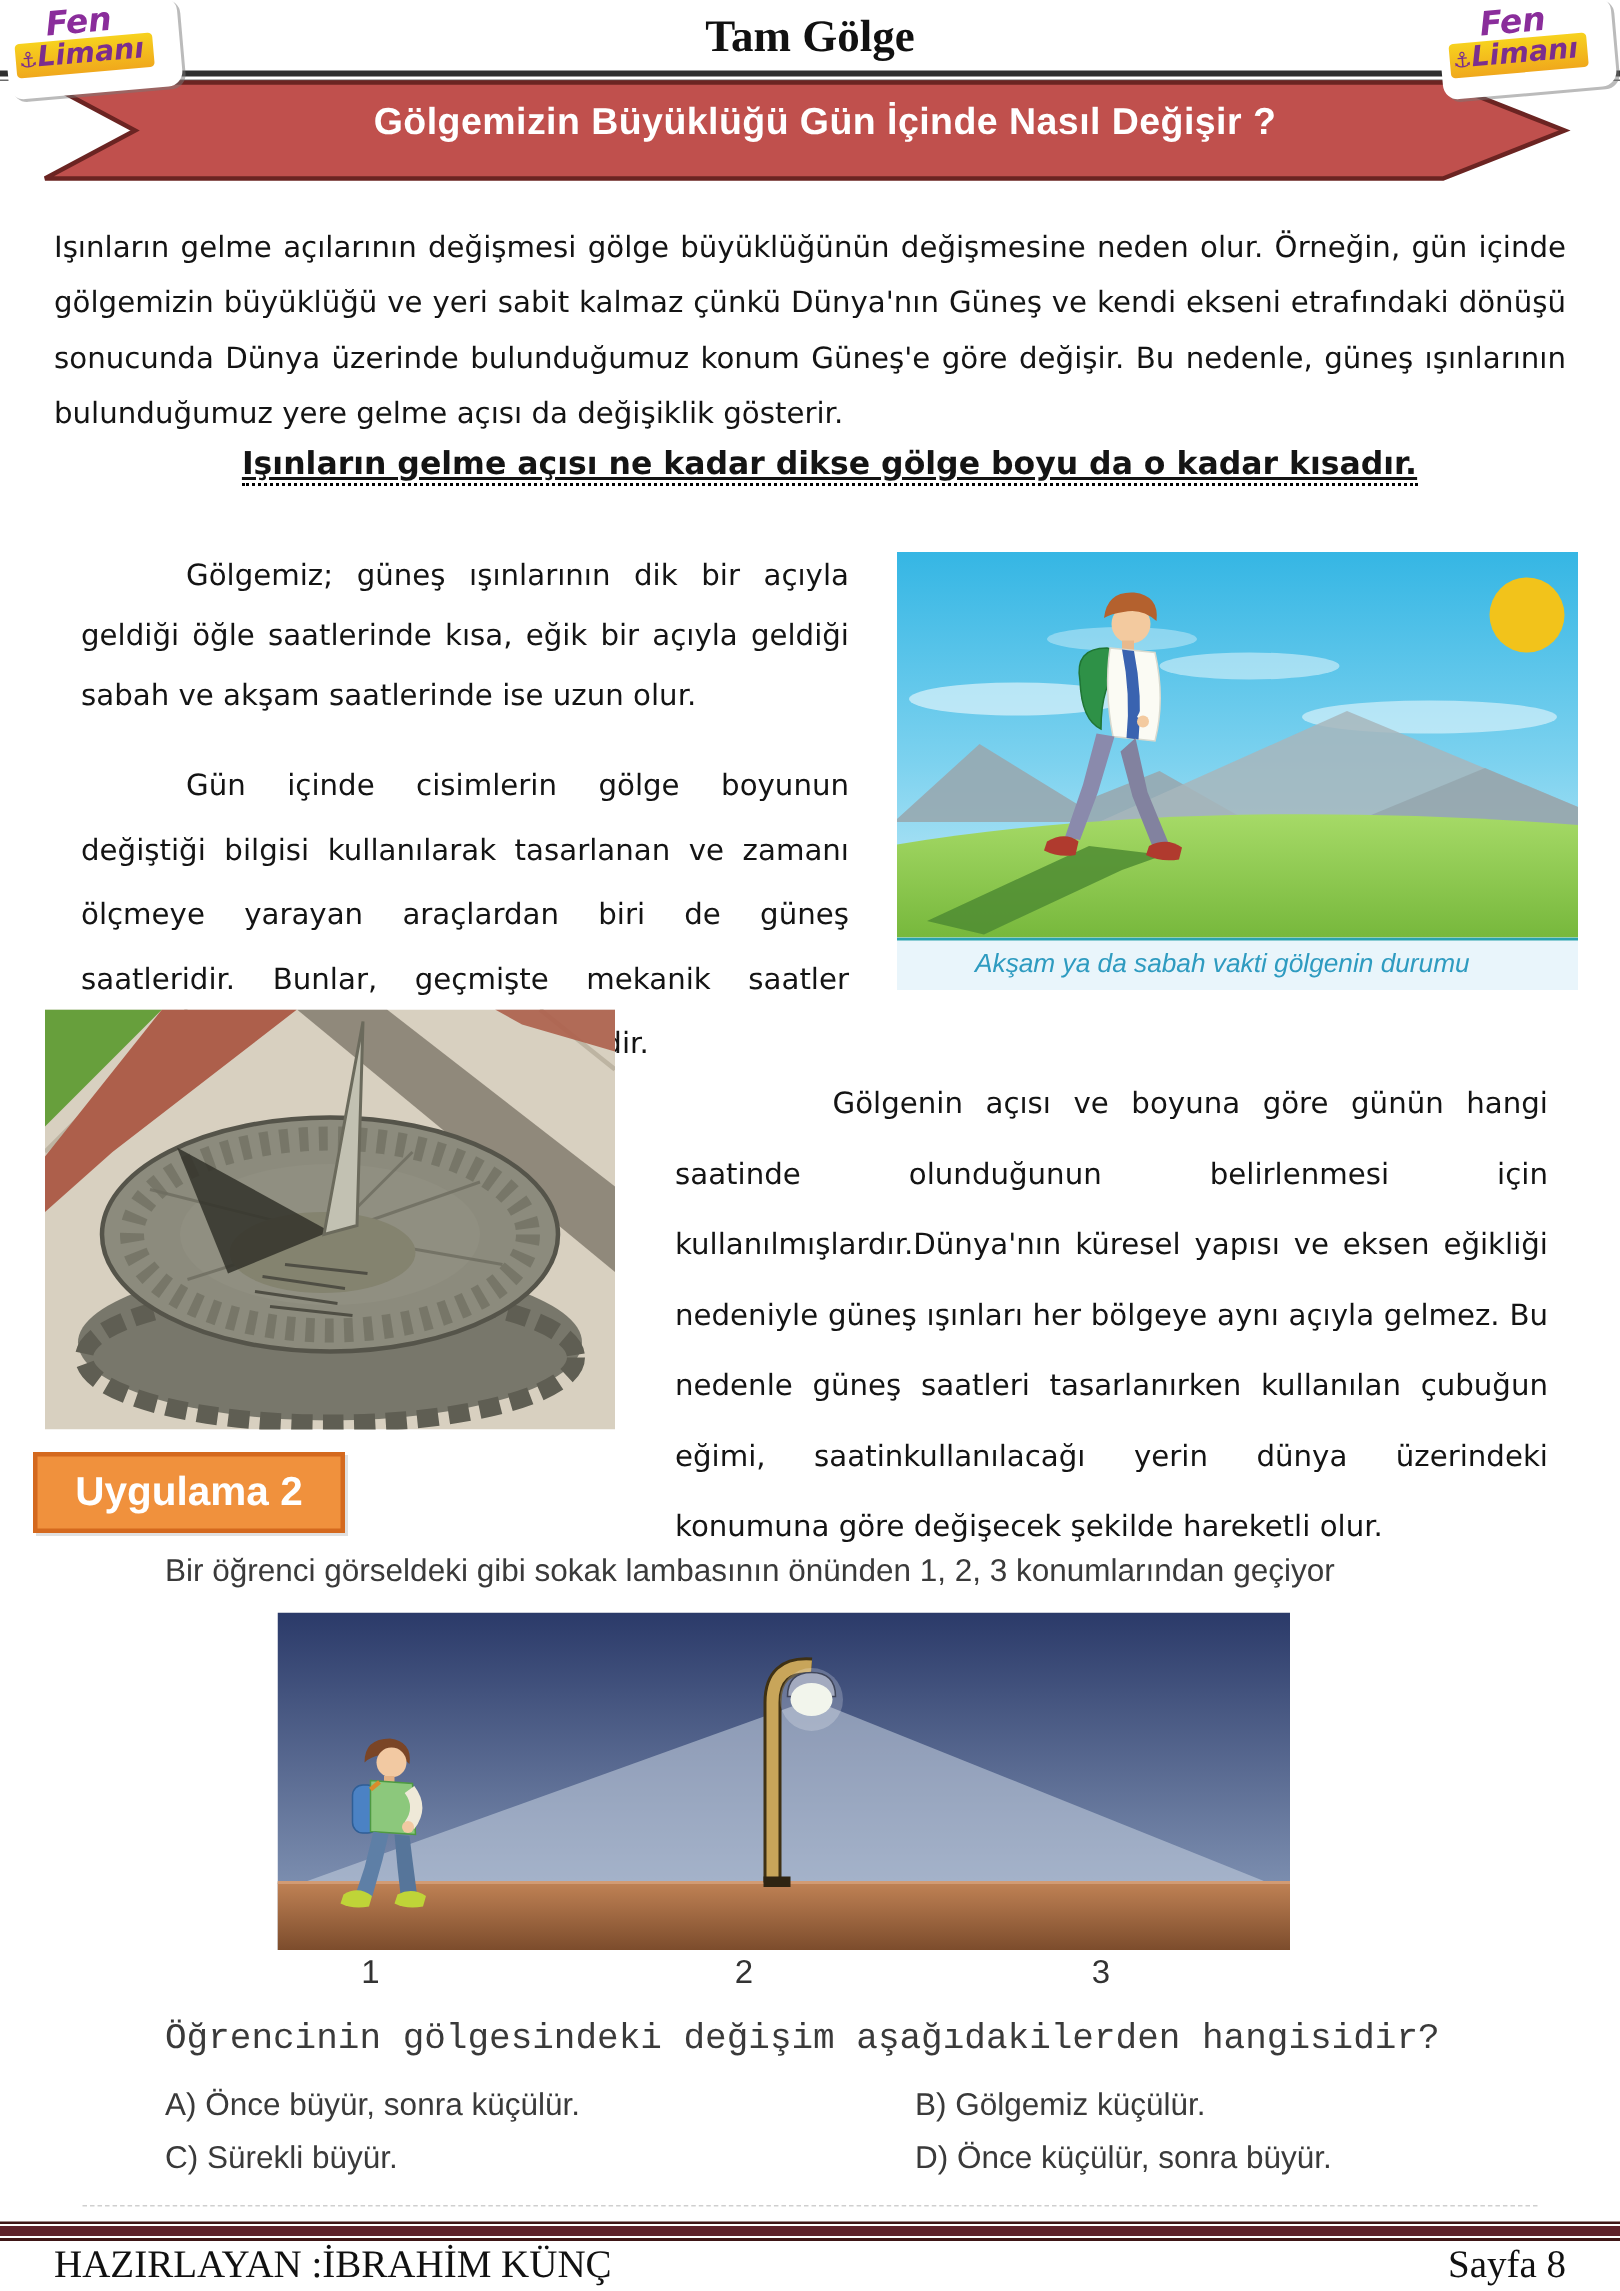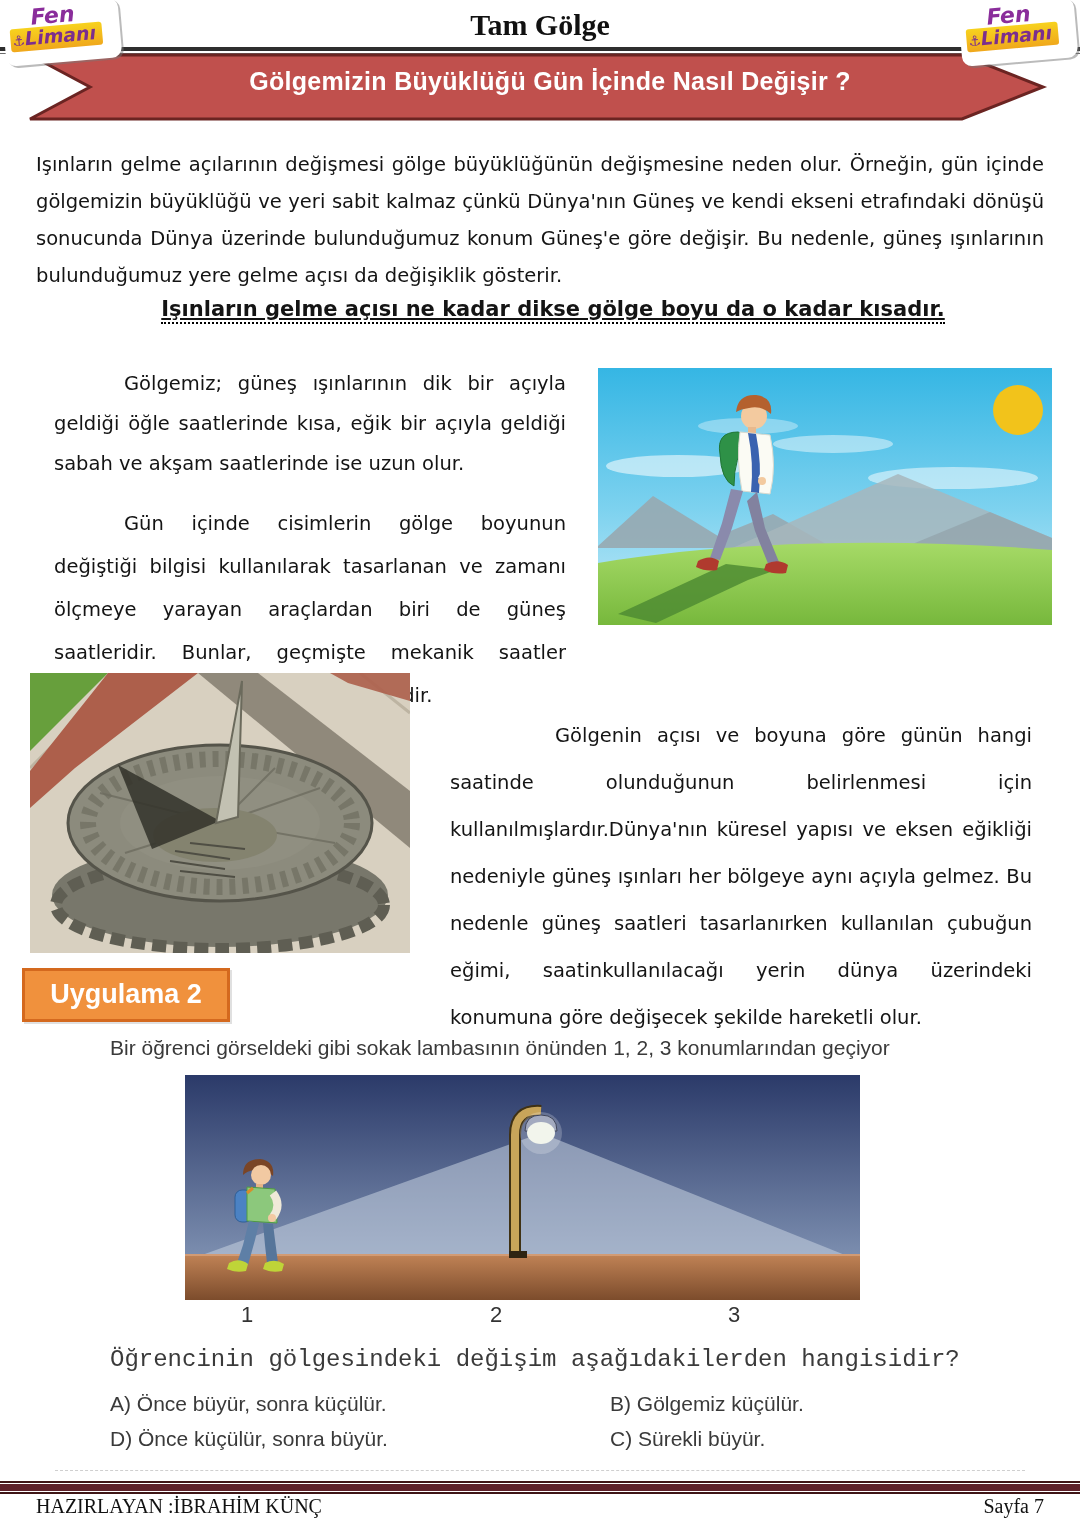--- a/index.html
+++ b/index.html
@@ -68,21 +68,21 @@
             font-size:24px;color:#3A3A3A;}
   .options{position:absolute;left:110px;top:1392px;width:900px;display:grid;
            grid-template-columns:500px 1fr;row-gap:11px;font-family:"Liberation Sans",sans-serif;
            font-size:21px;color:#3A3A3A;}
 
   
   .footer-dotted{position:absolute;top:1470px;left:55px;right:55px;border-top:1px dashed #CFCFCF;}
   .footer-bar{position:absolute;top:1481px;left:0;right:0;height:13px;
       background:linear-gradient(#3f1616 0 2px,#ffffff 2px 3px,var(--footer_bar) 3px 10px,#ffffff 10px 11px,#3f1616 11px 13px);}
   .footer-text{position:absolute;top:1495px;left:36px;right:36px;display:flex;justify-content:space-between;
-               font-family:"Liberation Serif",serif;font-size:20px;color:#111;}
+               font-family:"Liberation Serif",serif;font-size:26px;color:#111;}
 </style>
 </head>
 <body>
 
 <div class="page">
 
   <div class="page-title">Tam Gölge</div>
   <div class="header-rule1"></div>
   <div class="header-rule2"></div>
 
@@ -151,20 +151,21 @@
         <path d="M142,64 L172,67 Q179,98 172,126 L144,123 Q138,92 142,64 Z" fill="#FBFBF4" stroke="#D9D9CE"></path>
         <path d="M158,66 Q164,96 161,125 L153,124 Q156,95 150,65 Z" fill="#3A63B0"></path>
         <path d="M170,76 Q178,98 167,114 L160,110 Q168,96 163,79 Z" fill="#FBFBF4"></path>
         <circle cx="164" cy="113" r="4" fill="#F3CA9F"></circle>
         <path d="M145,123 L134,160 L122,192 L112,190 L124,155 L133,121 Z" fill="#8A8AAC"></path>
         <path d="M159,124 L167,160 L181,194 L171,198 L157,163 L149,133 Z" fill="#82829F"></path>
         <path d="M100,193 Q112,186 121,193 L119,202 Q108,204 98,199 Z" fill="#B03A2E"></path>
         <path d="M168,196 Q180,190 190,197 L188,205 Q176,207 166,202 Z" fill="#B03A2E"></path>
       </g>
     </svg>
+    <div class="fig-caption">Akşam ya da sabah vakti gölgenin durumu</div>
   </div>
 
   <div class="fig-sundial">
     <svg width="380" height="280" viewBox="0 0 380 280">
       <rect width="380" height="280" fill="#D8D0C0"></rect>
       <line x1="95" y1="0" x2="0" y2="95" stroke="#BDB4A2" stroke-width="3"></line>
       <line x1="330" y1="0" x2="380" y2="40" stroke="#BDB4A2" stroke-width="3"></line>
       <polygon points="0,0 78,0 30,48 0,78" fill="#679F3C"></polygon>
       <polygon points="78,0 168,0 45,95 0,135 0,98" fill="#AD5F4B"></polygon>
       <polygon points="300,0 380,0 380,28 318,10" fill="#AD5F4B" opacity=".9"></polygon>
@@ -242,24 +243,24 @@
   </div>
   <div class="pos pos1">1</div>
   <div class="pos pos2">2</div>
   <div class="pos pos3">3</div>
 
   <div class="question">Öğrencinin gölgesindeki değişim aşağıdakilerden hangisidir?</div>
 
   <div class="options">
     <div><span>A)</span> <span>Önce büyür, sonra küçülür.</span></div>
     <div><span>B)</span> <span>Gölgemiz küçülür.</span></div>
+    <div><span>C)</span> <span>Sürekli büyür.</span></div>
     <div><span>D)</span> <span>Önce küçülür, sonra büyür.</span></div>
-    <div><span>C)</span> <span>Sürekli büyür.</span></div>
   </div>
 
   <div class="footer-dotted"></div>
   <div class="footer-bar"></div>
   <div class="footer-text">
     <span>HAZIRLAYAN :İBRAHİM KÜNÇ</span>
-    <span>Sayfa 7</span>
+    <span>Sayfa 8</span>
   </div>
 
 </div>
 
 </body></html>

